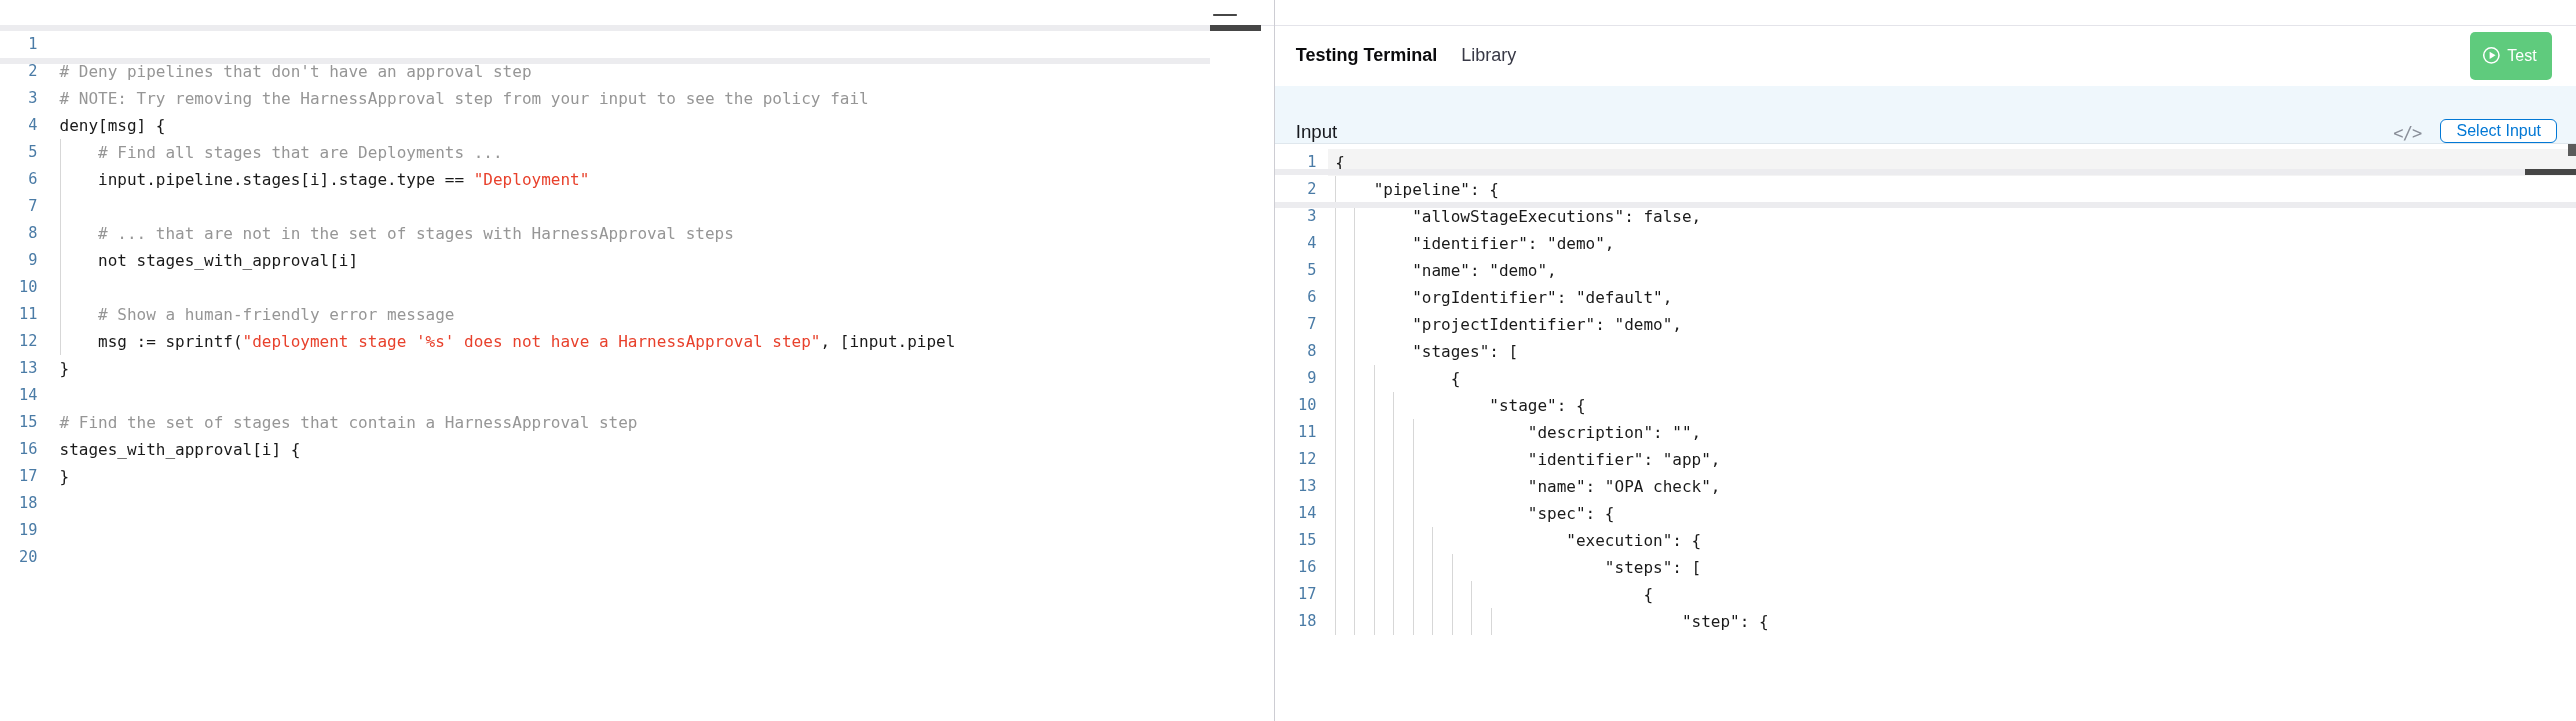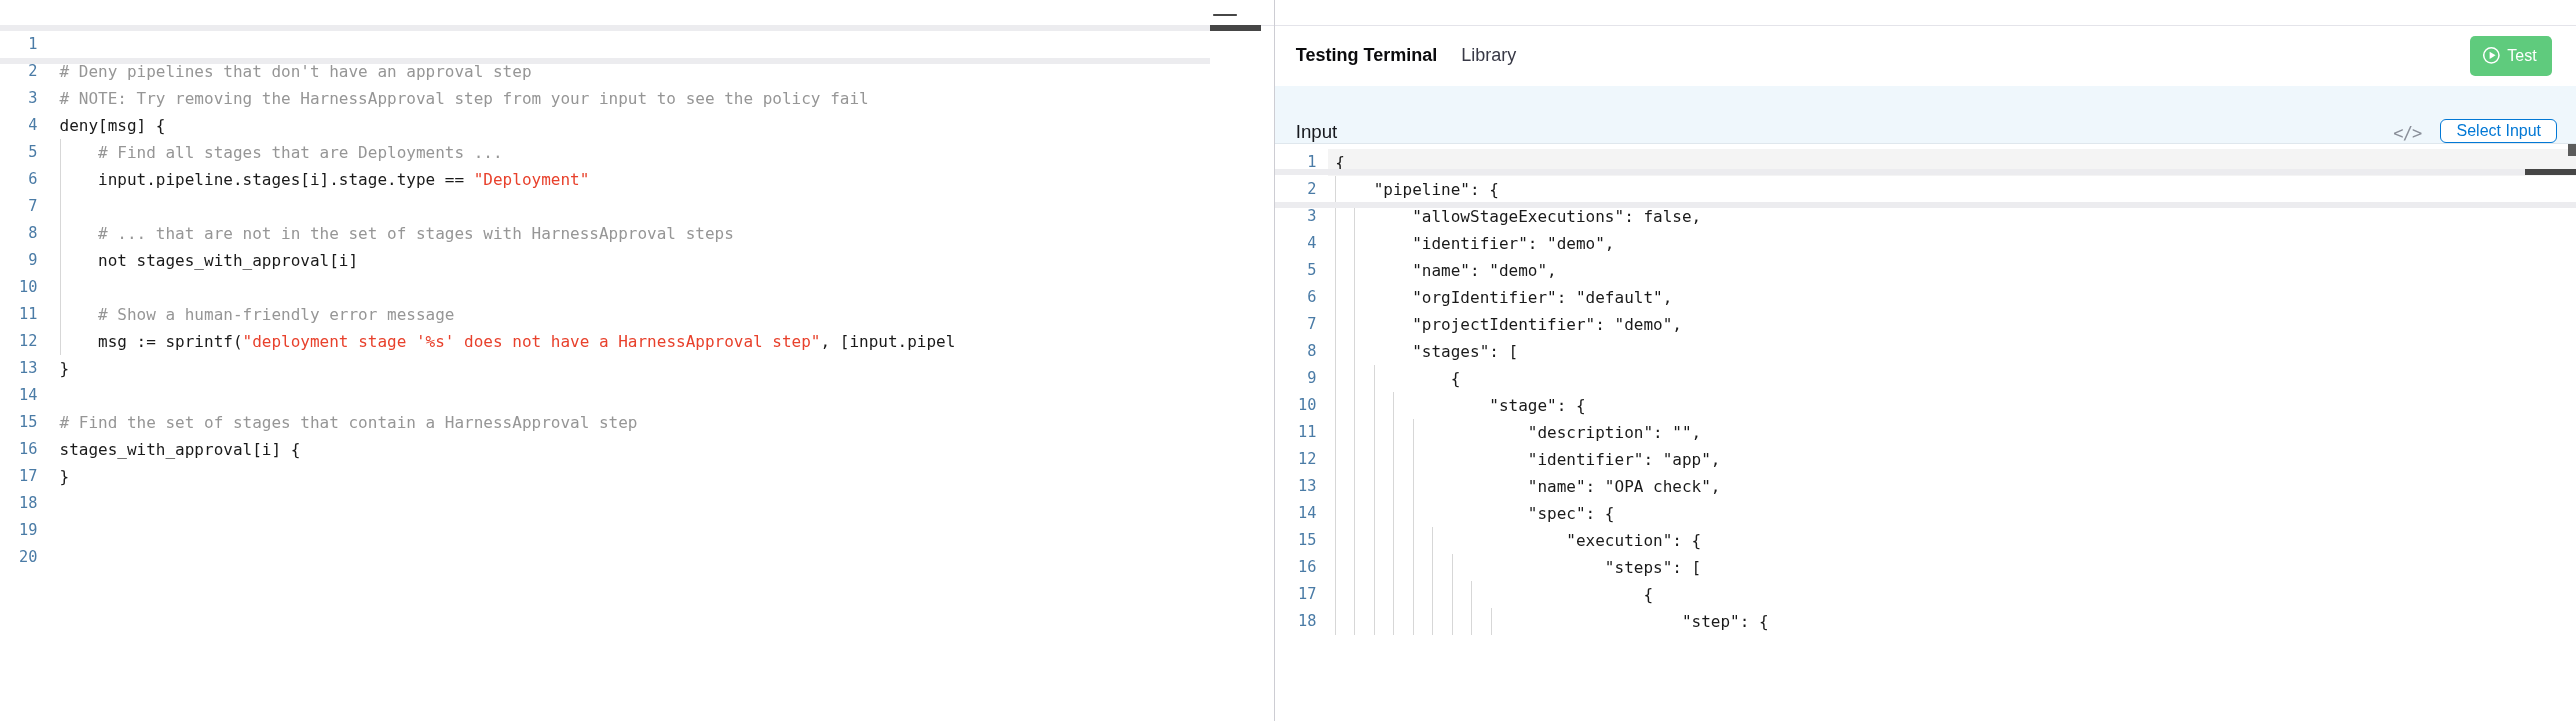--- a/index.html
+++ b/index.html
@@ -171,21 +171,21 @@
   .tabs-spacer { flex: 1 1 auto; }
 
   .test-button {
     display: flex;
     align-items: center;
     gap: 6.8px;
     background: #5fcb7d;
     color: #ffffff;
     border: none;
     border-radius: 5.1px;
-    height: 40px;
+    height: 48px;
     padding: 0 15.3px 0 12px;
     font-size: 16px;
     font-family: "Liberation Sans", sans-serif;
     cursor: pointer;
   }
   .test-button svg { display: block; }
 
   .input-bar {
     position: relative;
     flex: 0 0 auto;

